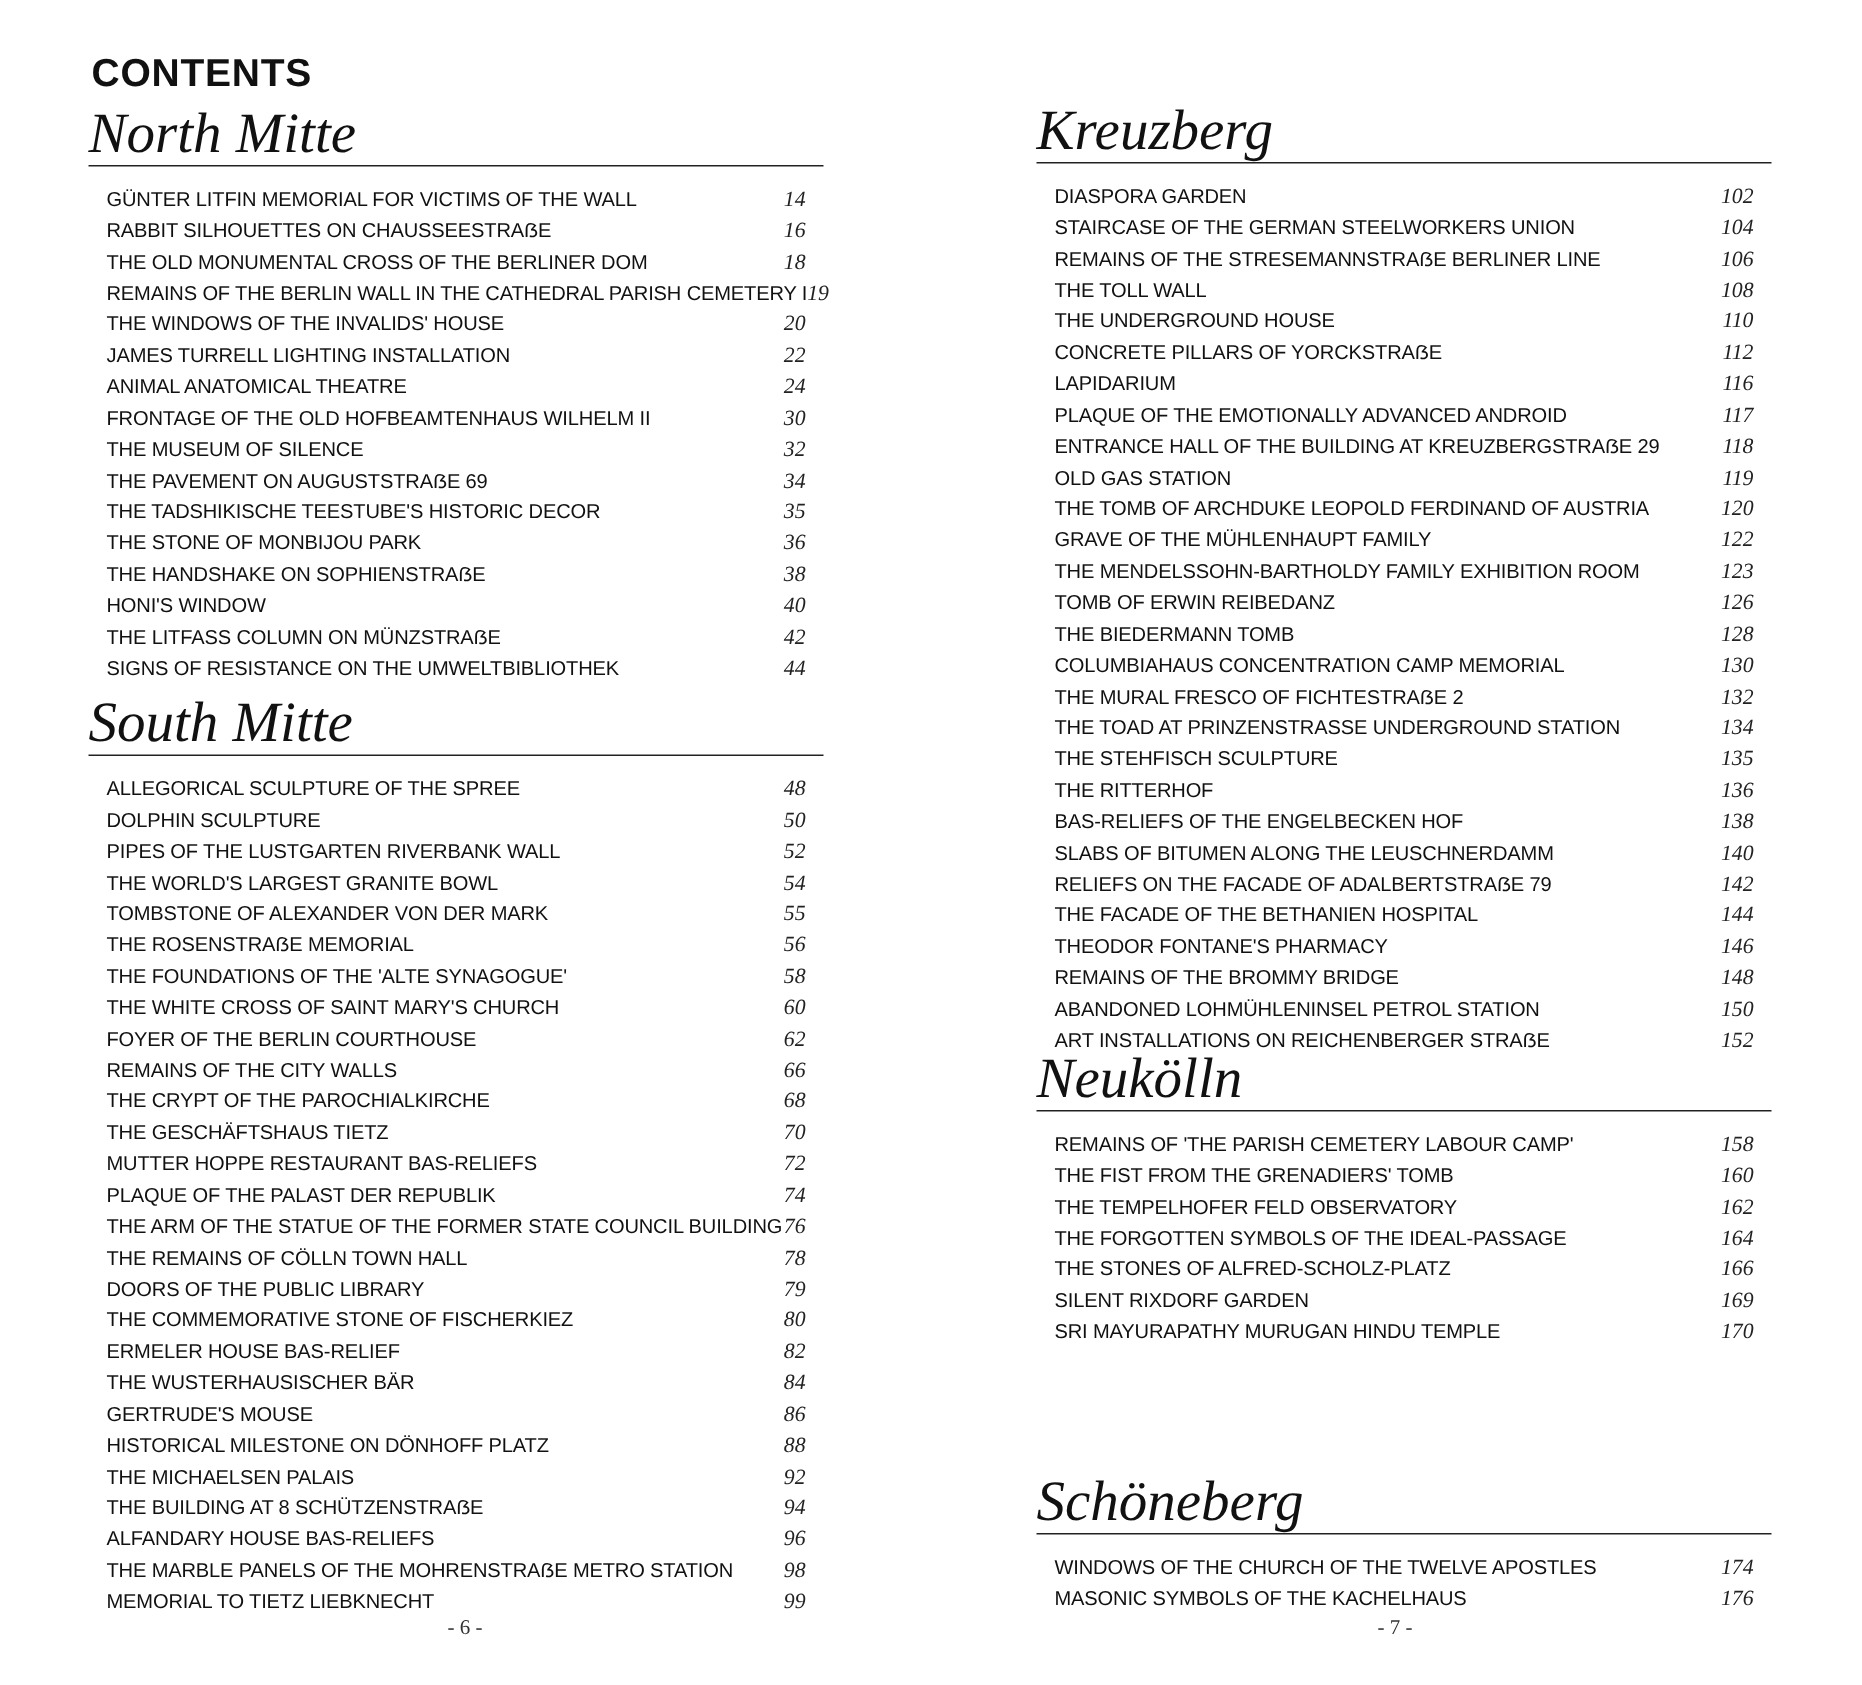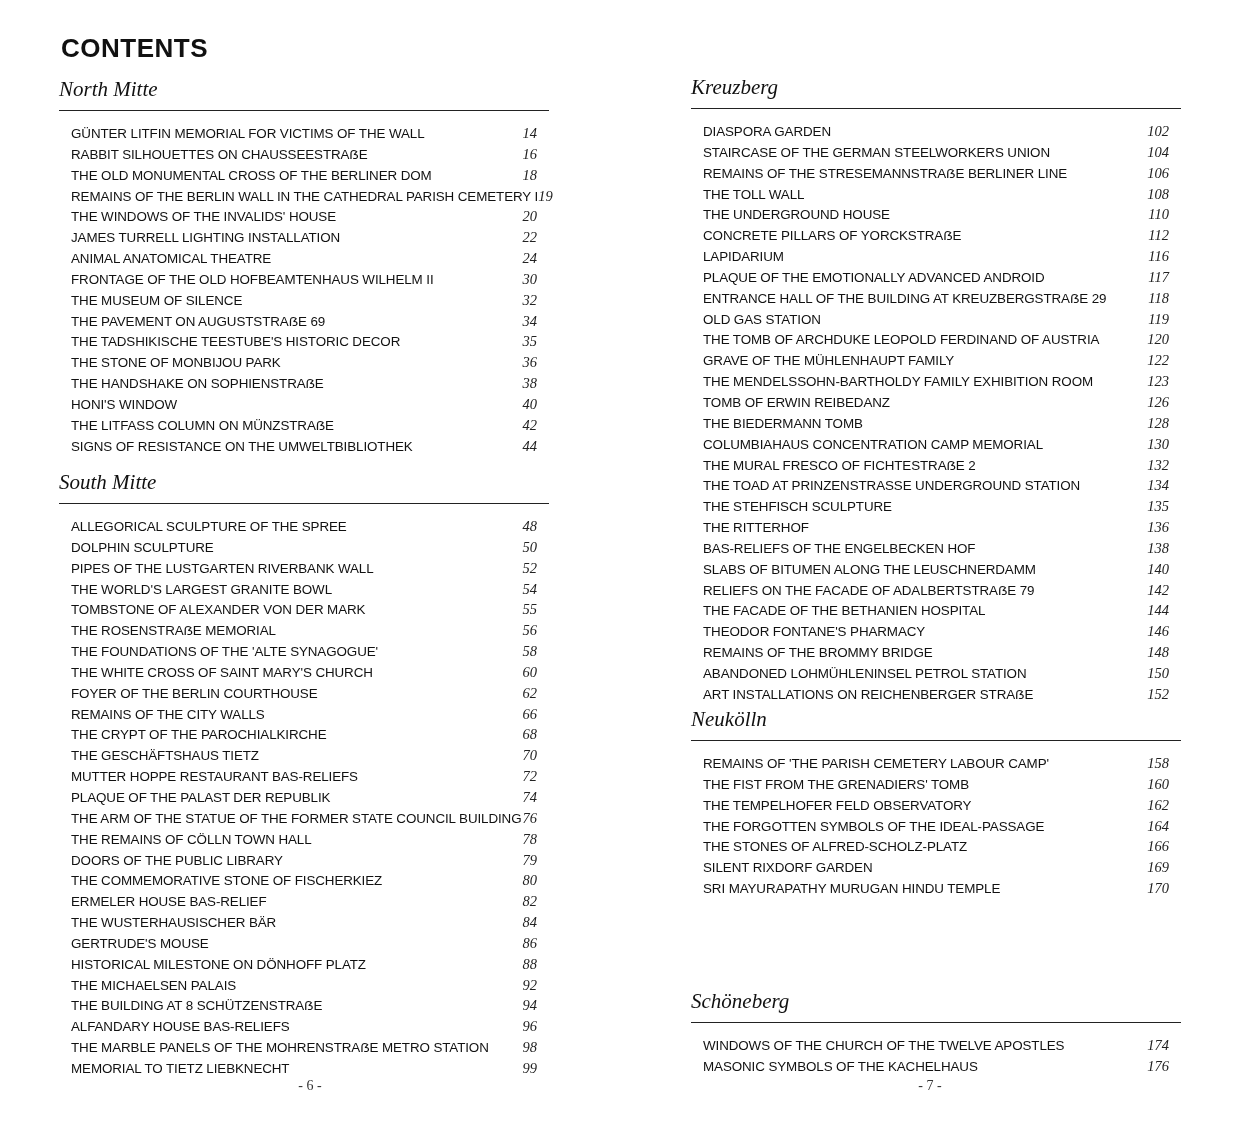--- a/index.html
+++ b/index.html
@@ -8,21 +8,21 @@
     position: absolute; left: 49px; top: 20px;
     font-family: "Liberation Sans", sans-serif; font-weight: bold;
     font-size: 26px; letter-spacing: 0.5px; margin: 12px; line-height: 32px;
   }
   .column { position: absolute; width: 490px; }
   .col-left { left: 59px; }
   .col-right { left: 691px; }
   .section { position: absolute; left: 0; width: 490px; }
   .section-title {
     font-family: "Liberation Serif", serif; font-style: italic; font-weight: normal;
-    font-size: 21px; line-height: 34px; margin: 0; height: 34px;
+    font-size: 38px; line-height: 34px; margin: 0; height: 34px;
   }
   .rule { border: none; border-top: 1.4px solid #222; margin: 4px 0 6px 0; height: 0; }
   .entries { list-style: none; margin: 12px; padding: 0; }
   .entry {
     display: flex; justify-content: space-between; align-items: baseline;
     height: 20.85px; line-height: 20.85px;
   }
   .entry-title {
     font-family: "Liberation Sans", sans-serif; font-size: 13.4px; font-weight: normal;
     letter-spacing: -0.1px; white-space: nowrap; color: #111;

